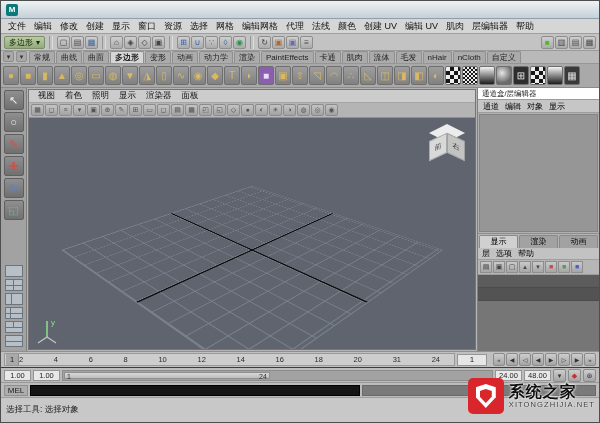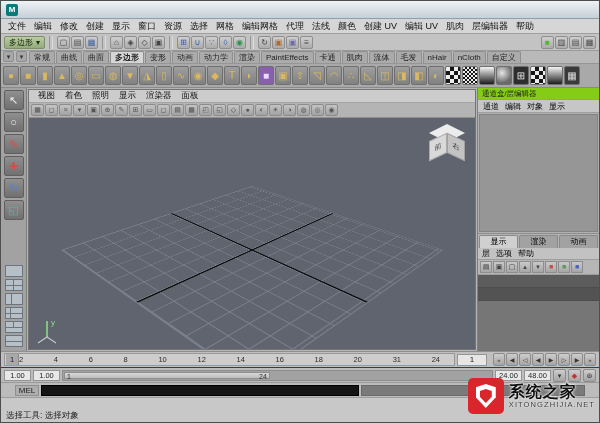--- a/index.html
+++ b/index.html
@@ -67,21 +67,21 @@
       repeating-linear-gradient(0deg,#79818d 0 1px,transparent 1px 22px),
       repeating-linear-gradient(90deg,#79818d 0 1px,transparent 1px 22px);}
   .viewcube{position:absolute;top:6px;right:8px;width:40px;height:44px}
   .vc-top{position:absolute;left:2px;top:0;width:36px;height:18px;background:#ececec;clip-path:polygon(50% 0,100% 50%,50% 100%,0 50%);border:0}
   .vc-left{position:absolute;left:2px;top:13px;width:18px;height:20px;background:#d9d9d9;transform:skewY(-25deg);border:1px solid #aaa;display:flex;align-items:center;justify-content:center;font-size:7px;color:#333}
   .vc-right{position:absolute;left:20px;top:13px;width:18px;height:20px;background:#c3c3c3;transform:skewY(25deg);border:1px solid #a2a2a2;display:flex;align-items:center;justify-content:center;font-size:7px;color:#333}
   .axis{position:absolute;left:6px;bottom:4px}
 
   
   .rightpanel{width:122px;flex:0 0 122px;display:flex;flex-direction:column;background:#b0b0b0;border-left:1px solid #808080}
-  .rp-header{height:12px;flex:0 0 12px;font-size:7.5px;color:#222;background:#84cc16;display:flex;align-items:center;padding:0 4px;border-bottom:1px solid #9b9b9b;white-space:nowrap;overflow:hidden}
+  .rp-header{height:12px;flex:0 0 12px;font-size:7.5px;color:#222;background:#ffffff;display:flex;align-items:center;padding:0 4px;border-bottom:1px solid #9b9b9b;white-space:nowrap;overflow:hidden}
   .rp-menus{height:13px;flex:0 0 13px;display:flex;align-items:center;gap:2px;padding:0 3px;font-size:8px;background:#c6c6c6;border-bottom:1px solid #9e9e9e}
   .rp-menu{padding:0 2px;white-space:nowrap}
   .rp-empty{flex:1;margin:1px;background:#969696;border:1px solid #848484}
   .layered{height:118px;flex:0 0 118px;display:flex;flex-direction:column;border-top:1px solid #8d8d8d}
   .le-tabs{height:14px;flex:0 0 14px;display:flex;gap:1px;padding:1px 1px 0;background:#b3b3b3}
   .le-tab{flex:1;text-align:center;font-size:8px;line-height:12px;background:#a2a2a2;border:1px solid #8a8a8a;border-bottom:none;border-radius:2px 2px 0 0}
   .le-tab.active{background:#d0d0d0}
   .le-menus{height:12px;flex:0 0 12px;display:flex;gap:6px;padding:0 4px;align-items:center;font-size:8px;background:#c2c2c2;border-bottom:1px solid #9d9d9d}
   .le-icons{height:15px;flex:0 0 15px;display:flex;gap:1px;align-items:center;padding:0 2px;background:#b6b6b6;border-bottom:1px solid #9d9d9d}
   .le-icon{width:12px;height:12px;background:linear-gradient(#c9c9c9,#a6a6a6);border:1px solid #8d8d8d;font-size:7px;line-height:10px;text-align:center;color:#444;overflow:hidden}
@@ -100,27 +100,27 @@
 
   
   .rangeslider{height:15px;flex:0 0 15px;background:#bcbcbc;display:flex;align-items:center;gap:2px;padding:1px 3px;border-top:1px solid #0c4a6e}
   .rs-field{height:11px;min-width:27px;background:#e8e8e8;border:1px solid #949494;font-size:7.5px;line-height:9px;text-align:center;color:#222;padding:0 1px}
   .rs-track{flex:1;height:11px;background:#a2a2a2;border:1px solid #8c8c8c;position:relative}
   .rs-bar{position:absolute;left:1px;top:1px;bottom:1px;width:48%;background:linear-gradient(#d8d8d8,#bdbdbd);border:1px solid #8f8f8f;display:flex;justify-content:space-between;font-size:7px;color:#333;padding:0 2px;line-height:8px}
   .rs-btn{width:13px;height:13px;background:linear-gradient(#cdcdcd,#a5a5a5);border:1px solid #8b8b8b;border-radius:2px;font-size:7px;line-height:11px;text-align:center;color:#333}
   .rs-btn.key{color:#c03333}
 
   
-  .commandline{height:15px;flex:0 0 15px;background:#bcbcbc;display:flex;align-items:center;gap:2px;padding:1px 14px;border-top:1px solid #999}
+  .commandline{height:15px;flex:0 0 15px;background:#bcbcbc;display:flex;align-items:center;gap:2px;padding:1px 3px;border-top:1px solid #999}
   .mel{width:24px;flex:0 0 24px;font-size:8px;color:#222;text-align:center;background:#adadad;border:1px solid #8f8f8f;height:11px;line-height:9px}
   .cl-input{flex:1.4;height:11px;background:#141414;border:1px solid #000;color:#ddd;font-size:8px;font-family:"DejaVu Sans Mono",monospace;padding:0 2px}
   .cl-result{flex:1;height:11px;background:#7a7a7a;border:1px solid #6a6a6a}
 
   
-  .helpline{height:14px;flex:0 0 14px;background:#c8c8c8;display:flex;padding:12px 5px;font-size:8.5px;color:#222;border-top:1px solid #9d9d9d}
+  .helpline{height:14px;flex:0 0 14px;background:#c8c8c8;display:flex;align-items:center;padding:12px 5px;font-size:8.5px;color:#222;border-top:1px solid #9d9d9d}
 
   
   .watermark{position:absolute;right:5px;bottom:9px;display:flex;align-items:center;gap:5px;z-index:99}
   .wm-logo{width:36px;height:36px;background:var(--watermark_red,#d9262c);border-radius:5px;display:flex;align-items:center;justify-content:center}
   .wm-shield{width:20px;height:24px;background:#fff;clip-path:polygon(50% 0,100% 14%,100% 55%,50% 100%,0 55%,0 14%);position:relative}
   .wm-shield::after{content:"";position:absolute;left:4px;top:5px;width:12px;height:14px;background:var(--watermark_red,#d9262c);clip-path:polygon(50% 0,100% 14%,100% 55%,50% 100%,0 55%,0 14%)}
   .wm-title{font-size:16px;font-weight:bold;color:#101010;letter-spacing:1px;text-shadow:0 0 2px #fff,0 0 3px #fff;line-height:17px}
   .wm-sub{font-size:7.5px;color:#3d3d3d;letter-spacing:1.1px;text-shadow:0 0 2px #fff}
 </style>
 </head>

